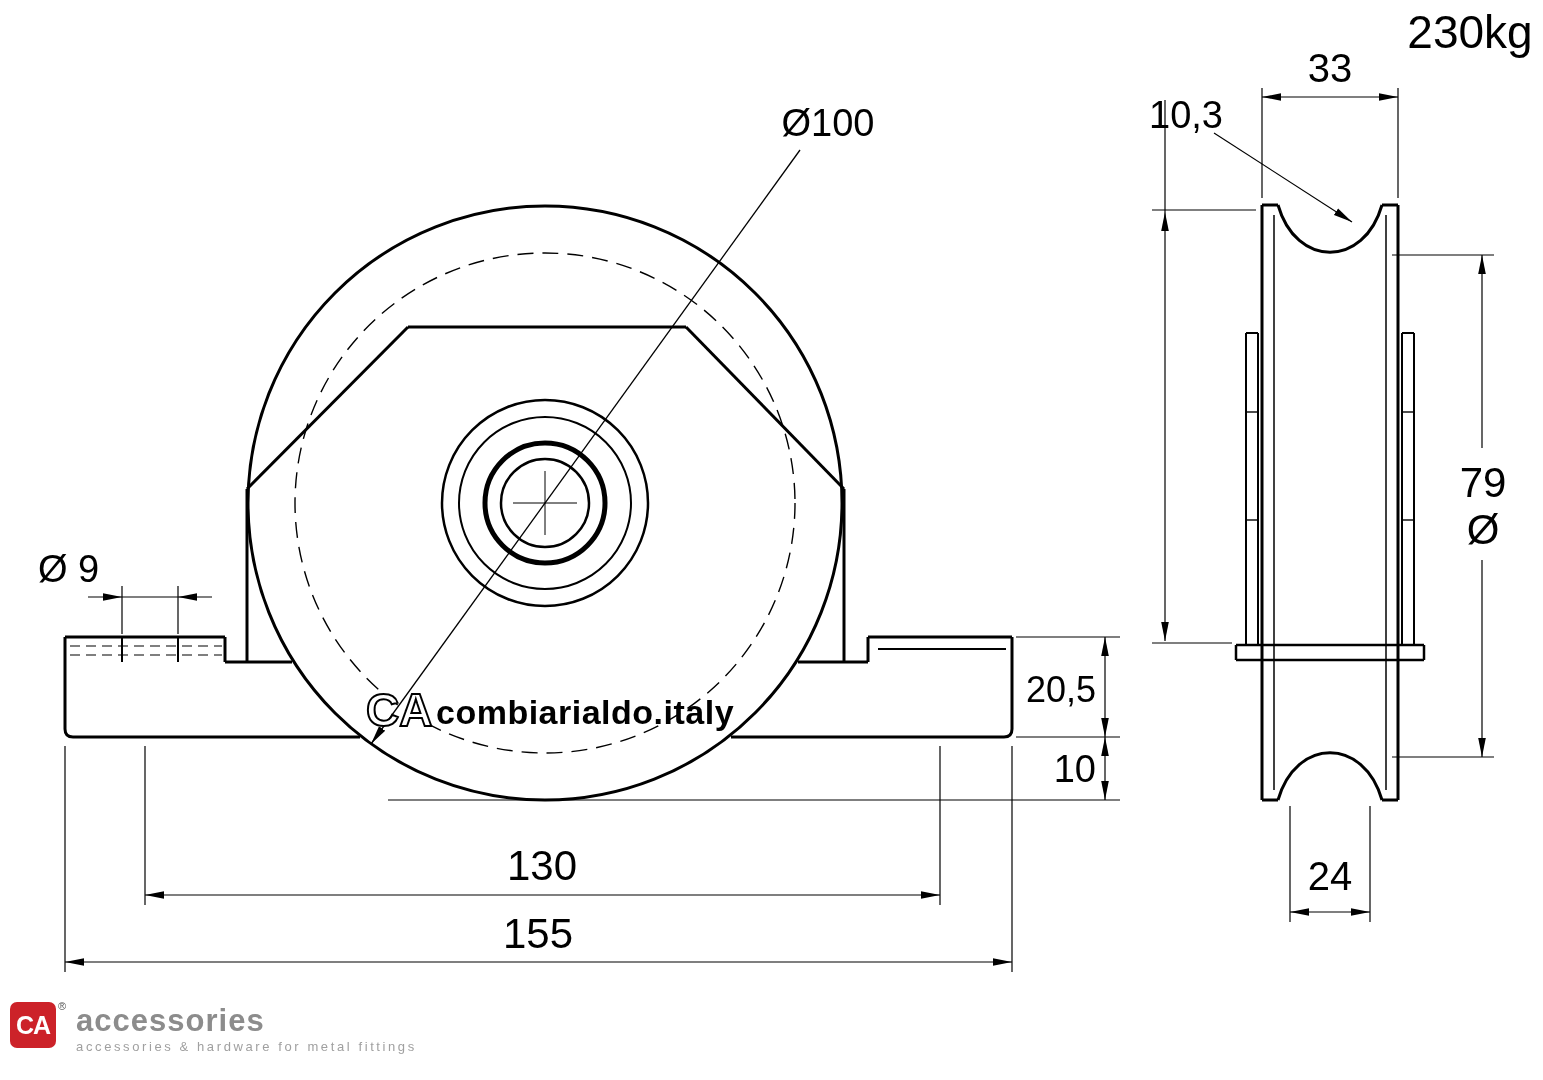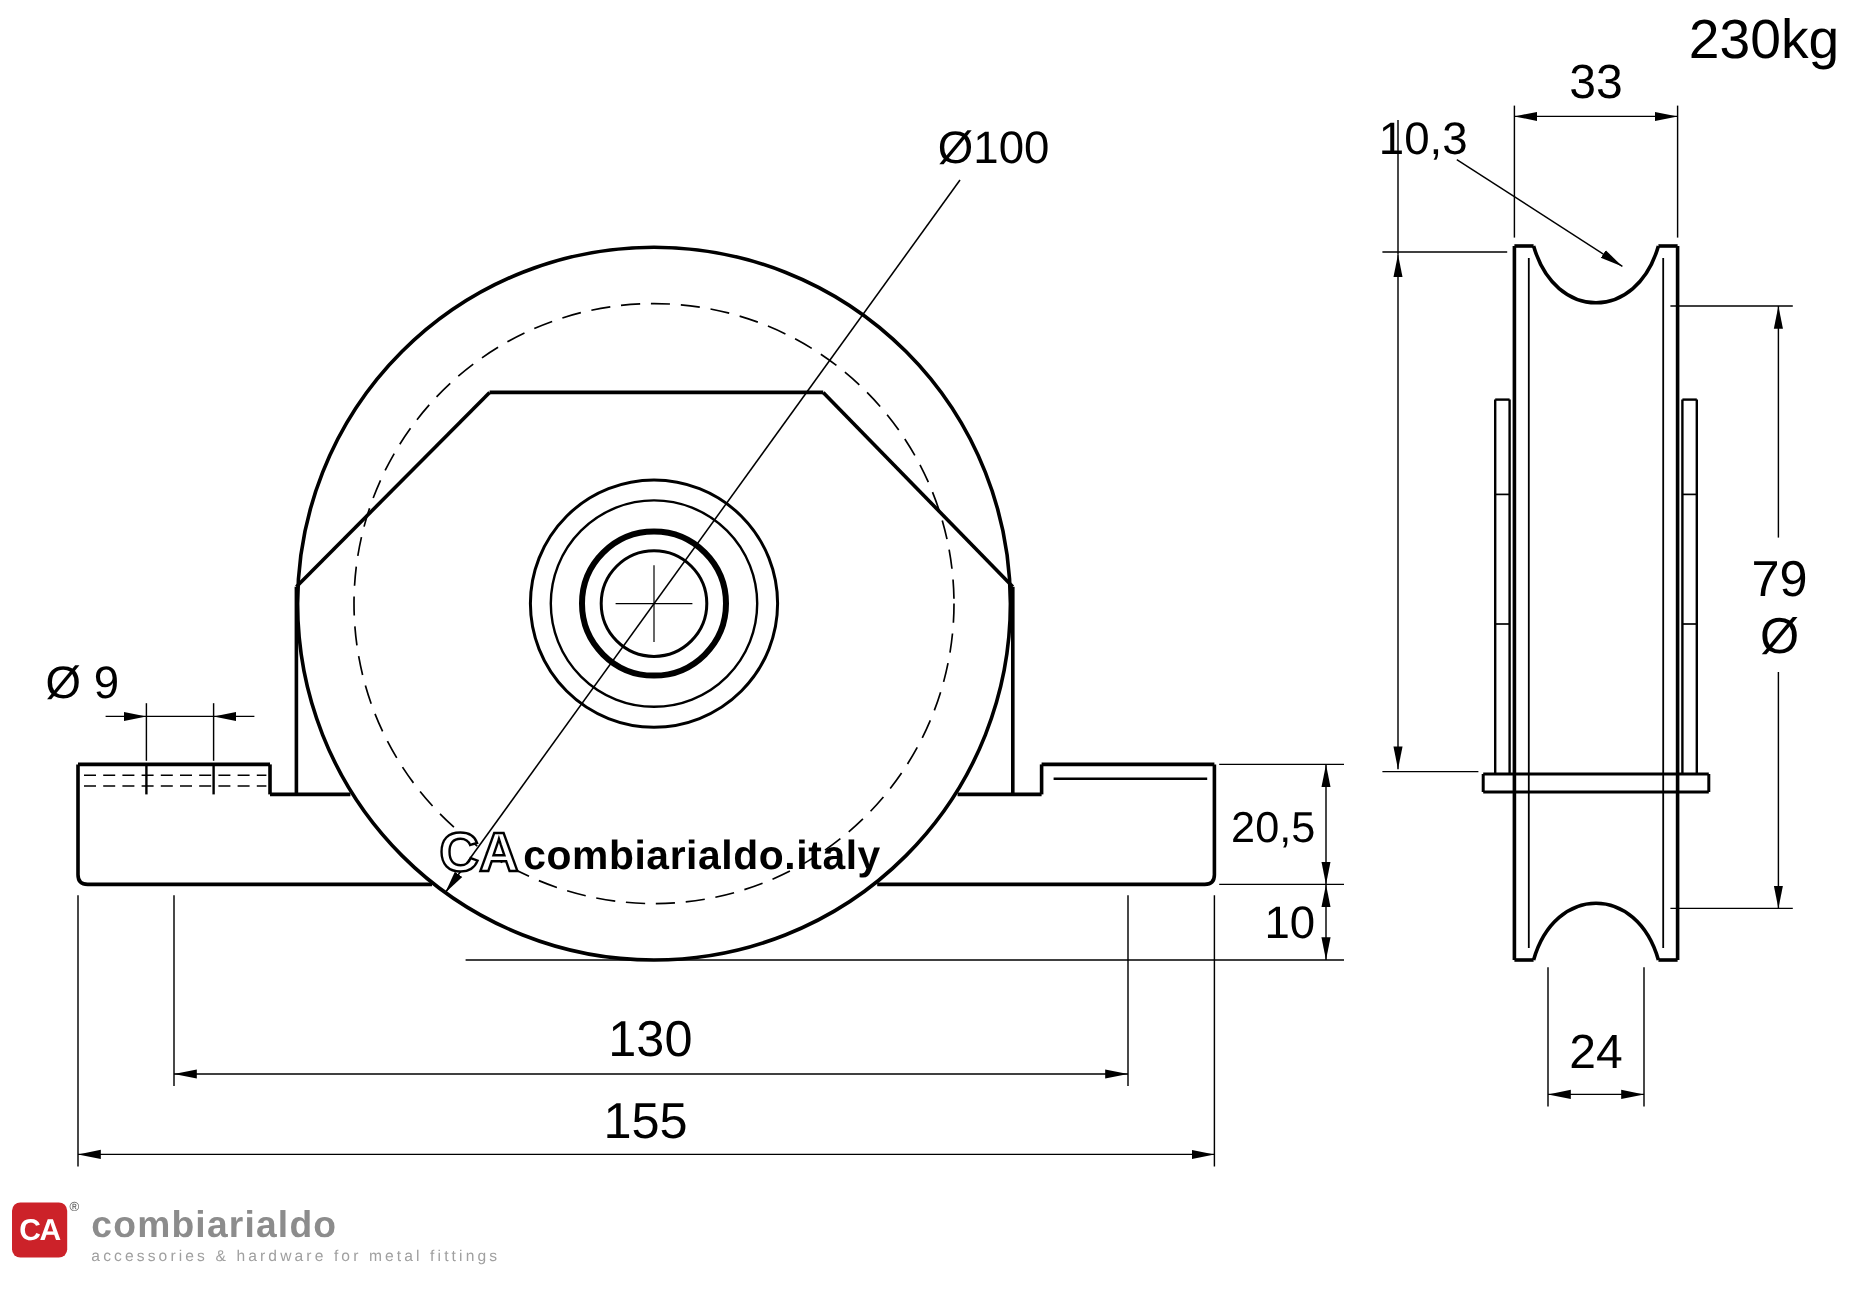--- a/index.html
+++ b/index.html
@@ -202,18 +202,18 @@
   <g>
     <text class="wm-mark" x="366" y="726" text-anchor="start">CA</text>
     <text class="wm-txt" x="436" y="724" text-anchor="start">combiarialdo.italy</text>
   </g>
 </svg>
 
 <div class="footer-logo">
   <div class="logo-box">CA</div>
   <div class="logo-reg">®</div>
   <div class="logo-text-col">
-    <div class="logo-brand">combiarialdo</div>
+    <div class="logo-brand">accessories</div>
     <div class="logo-tagline">accessories &amp; hardware for metal fittings</div>
   </div>
 </div>
 
 </div>
 
 </body></html>

